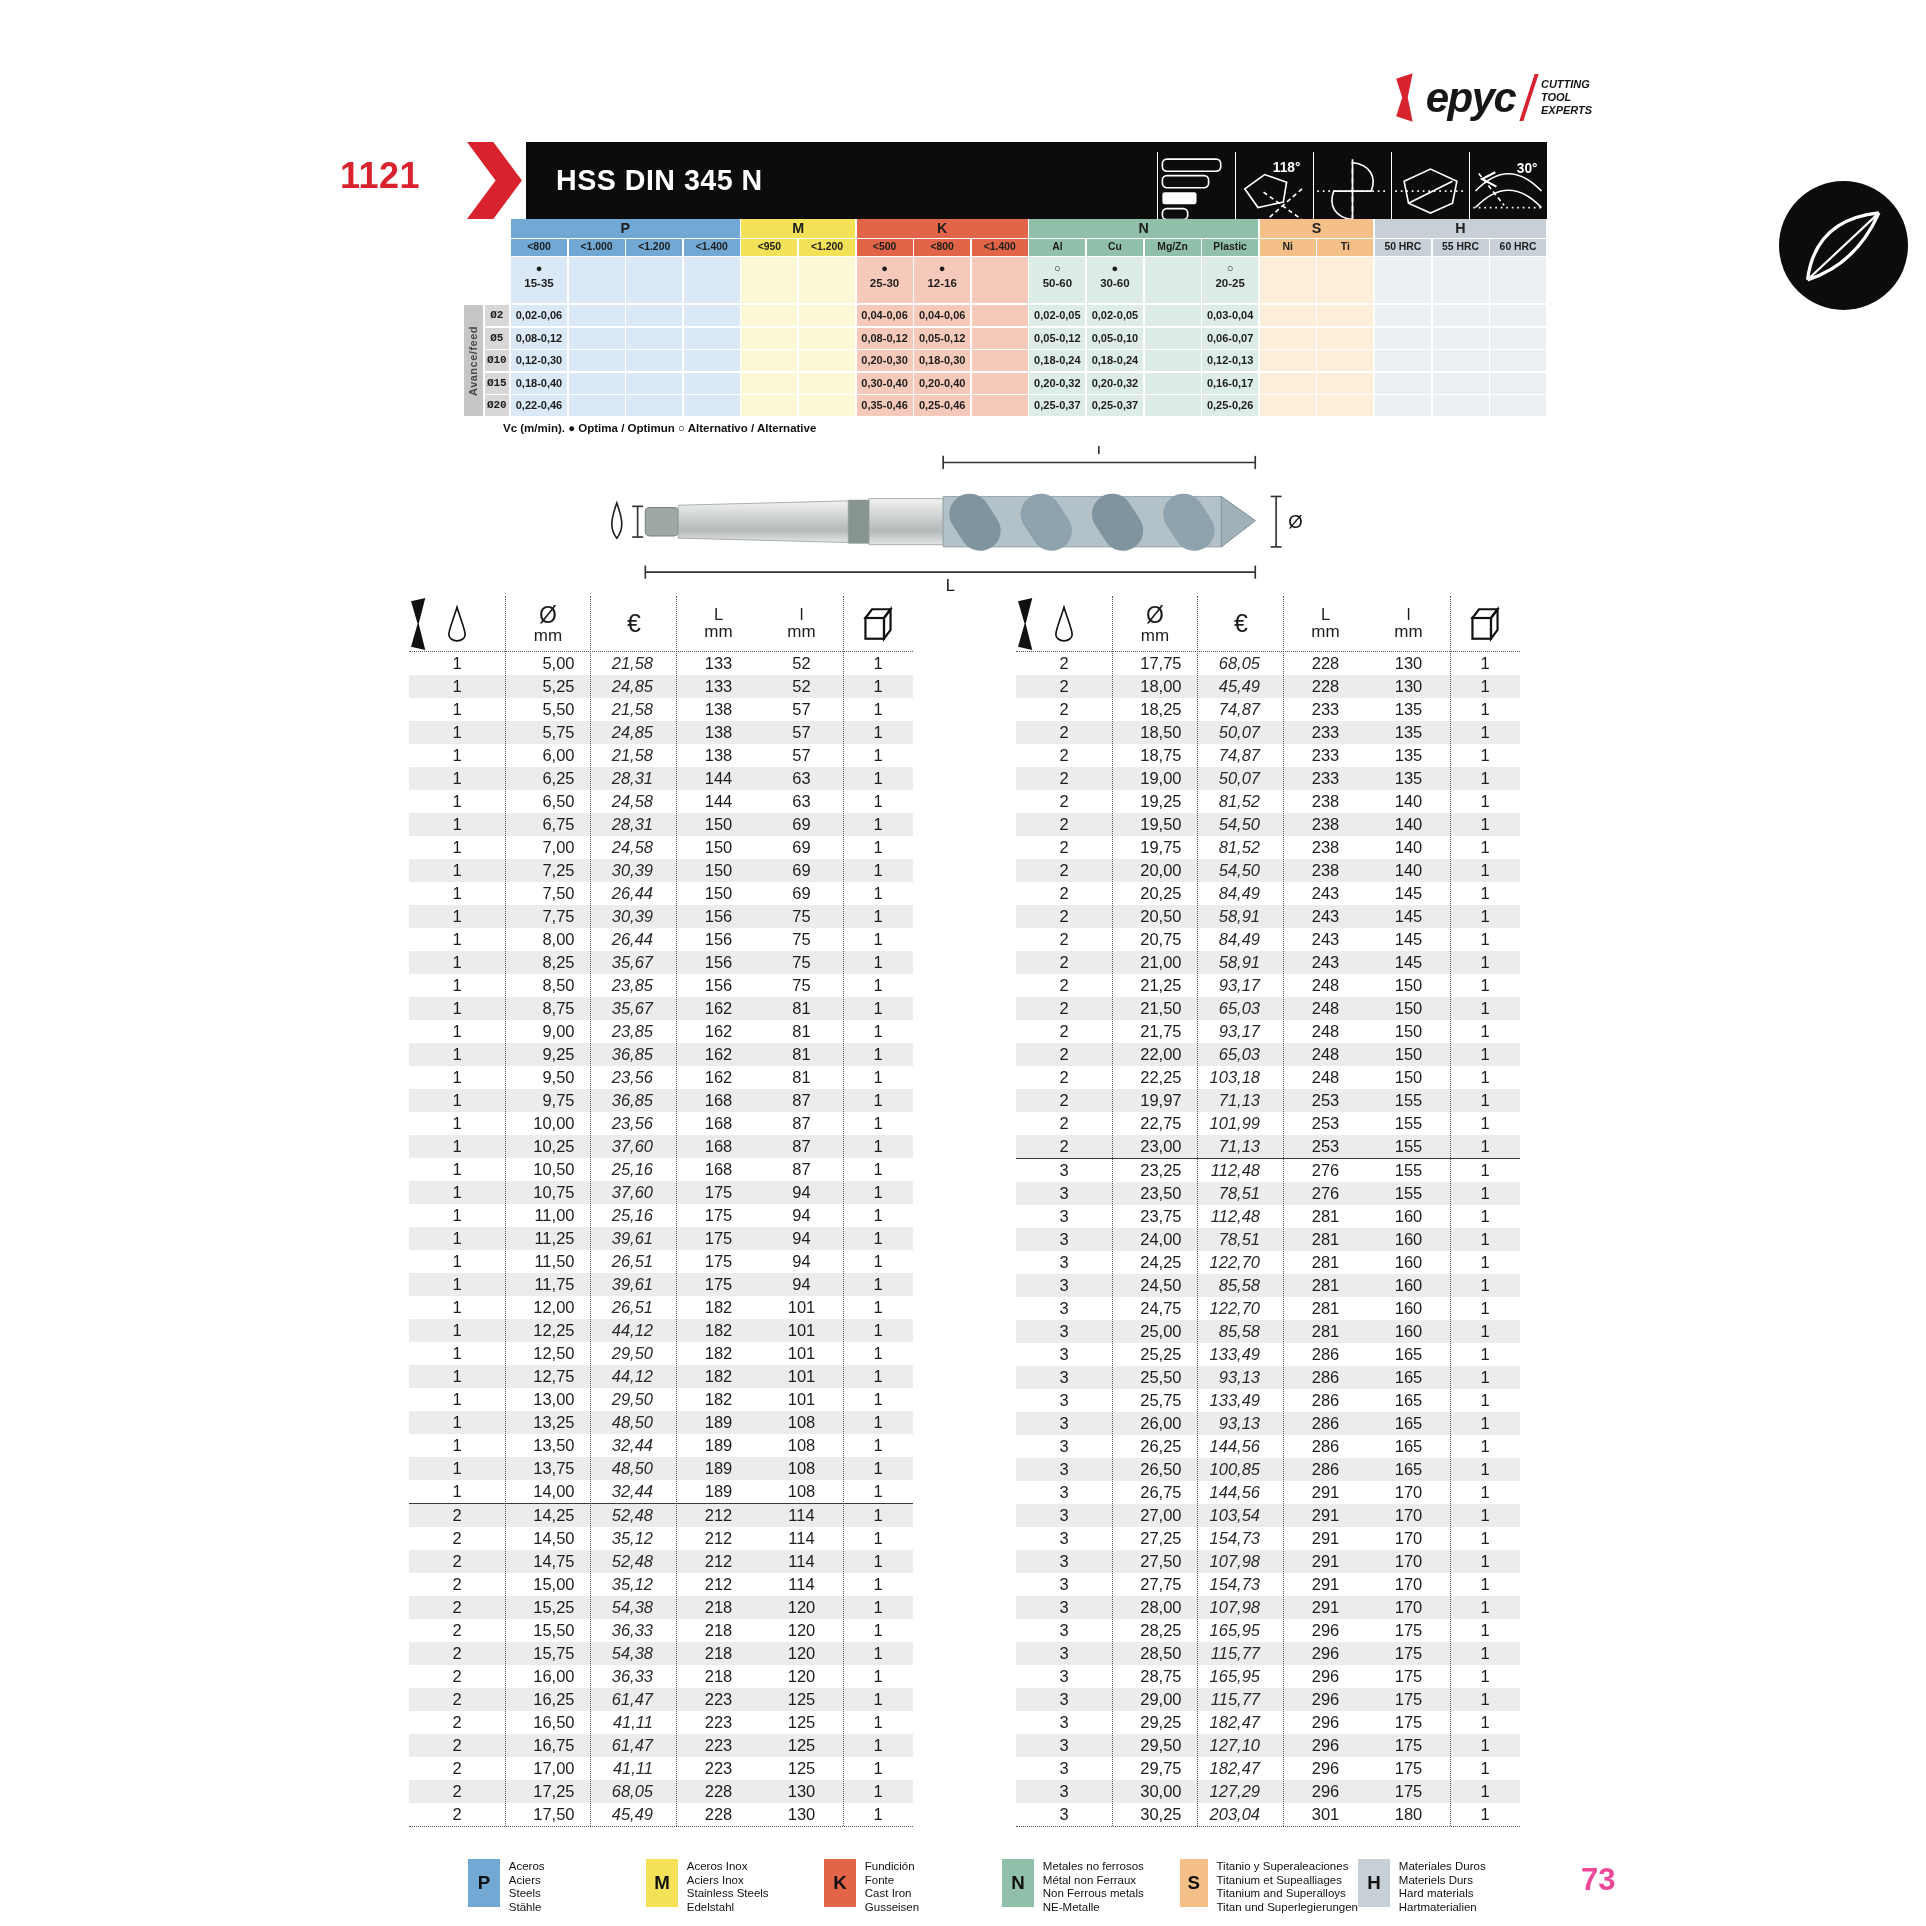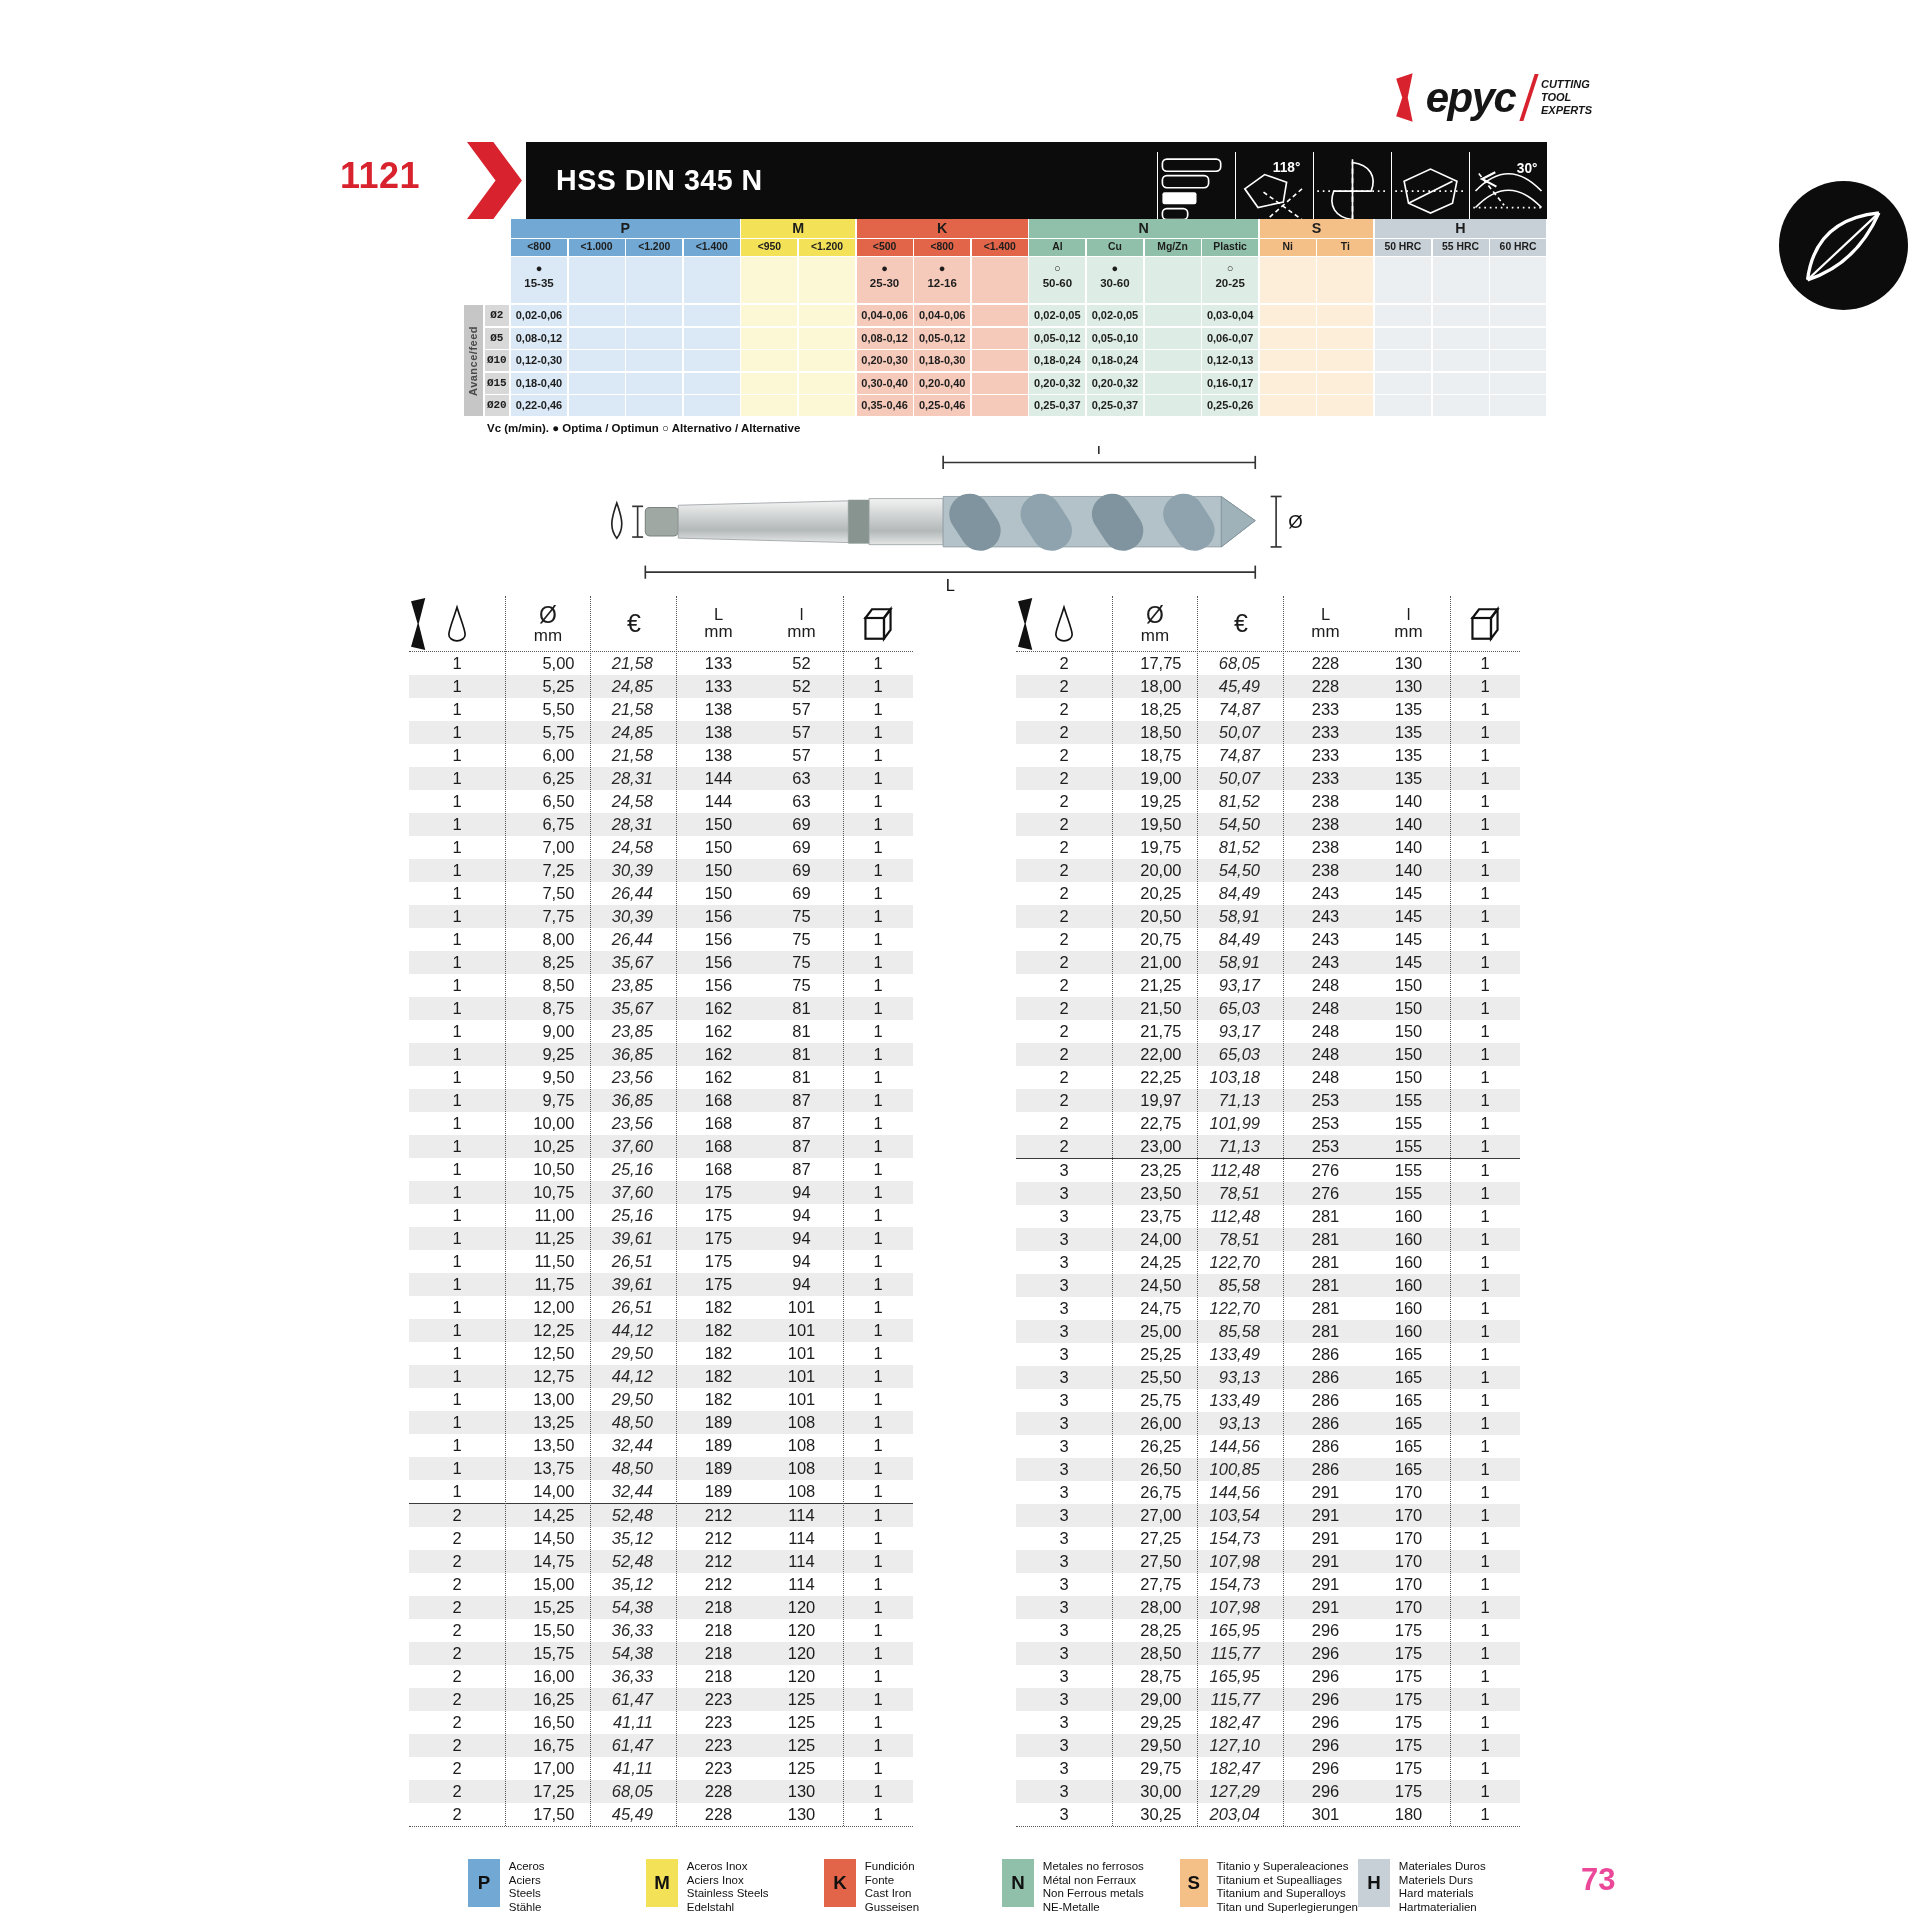--- a/index.html
+++ b/index.html
@@ -50,21 +50,21 @@
   .pt-vc[data-c="K"],.pt-cell[data-c="K"]{background:#f6cabb;}
   .pt-vc[data-c="N"],.pt-cell[data-c="N"]{background:#ddece4;}
   .pt-vc[data-c="S"],.pt-cell[data-c="S"]{background:#fdeeda;}
   .pt-vc[data-c="H"],.pt-cell[data-c="H"]{background:#eceff2;}
   .axis-strip{position:absolute;left:464px;top:305px;width:18.7px;height:111px;background:#c6c6c6;
               display:flex;align-items:center;justify-content:center;}
   .axis-strip span{writing-mode:vertical-rl;transform:rotate(180deg);font-size:11px;font-weight:bold;
                    color:#4a4a4a;letter-spacing:0.5px;white-space:nowrap;}
   .feed-labels{position:absolute;left:485px;top:305px;width:23.6px;display:flex;flex-direction:column;gap:1.6px;}
   .feed-label{height:21px;line-height:21px;background:#d8d8d8;text-align:center;font-weight:bold;font-size:11px;font-family:Liberation Mono, monospace;}
-  .vc-legend{position:absolute;left:487px;top:422px;font-size:11.5px;font-weight:bold;color:#111;}
+  .vc-legend{position:absolute;left:503px;top:422px;font-size:11.5px;font-weight:bold;color:#111;}
 
   
   .diagram{position:absolute;left:590px;top:446px;}
 
   
   .cat{position:absolute;top:596px;width:504px;border-bottom:1.6px dotted #555;}
   .cat.left{left:409px;} .cat.right{left:1016px;}
   .cat-head{display:grid;grid-template-columns:96px 86px 86px 83px 83px 70px;height:55px;
             align-items:center;border-bottom:1.6px dotted #555;position:relative;}
   .hd-c{display:flex;flex-direction:column;align-items:center;justify-content:center;line-height:1.05;}

